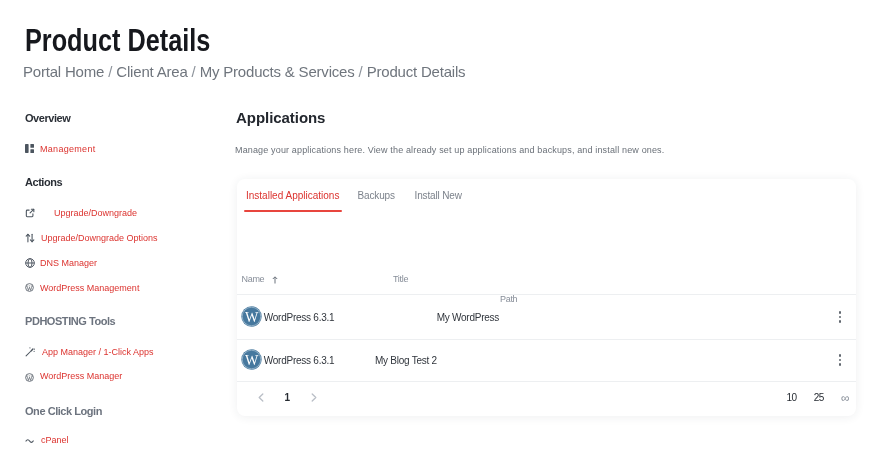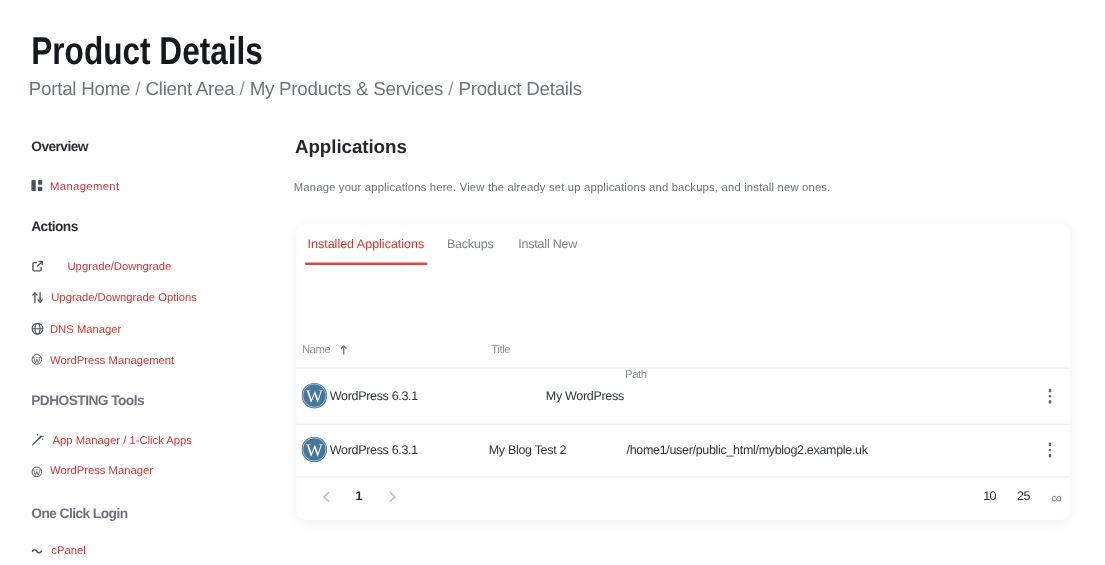--- a/index.html
+++ b/index.html
@@ -121,22 +121,21 @@
       <i></i>
     </div>
   <div class="hr" style="top:160px;"></div>
 
   <svg style="position:absolute; left:3.8px; top:169.8px;" width="21" height="21" viewBox="0 0 21 21">
       <circle cx="10.5" cy="10.5" r="10.2" fill="#46789e"></circle>
       <circle cx="10.5" cy="10.5" r="9.3" fill="none" stroke="#dfe9f0" stroke-width="0.6" opacity="0.8"></circle>
       <text x="10.6" y="15.5" text-anchor="middle" font-family="Liberation Serif" font-size="14.2" fill="#fff">W</text>
     </svg>
   <div class="cell" style="left:26.8px; top:175.9px;">WordPress 6.3.1</div>
-  <div class="cell" style="left:154px; top:175.9px;">My Blog Test 2</div>
-  <div class="cell" style="left:264.2px; top:175.9px;">/home1/user/public_html/myblog2.example.uk</div>
+  <div class="cell" style="left:138px; top:175.9px;">My Blog Test 2</div>
   <div class="dots" style="top:175px;">
       <i></i>
       <i></i>
       <i></i>
     </div>
   <div class="hr" style="top:201.5px;"></div>
 
   <svg style="position:absolute; left:21px; top:214px;" width="6" height="9" viewBox="0 0 6 9" fill="none" stroke="#b9bec6" stroke-width="1.3" stroke-linecap="round" stroke-linejoin="round">
       <path d="M4.8 1L1.2 4.5 4.8 8"></path>
     </svg>

